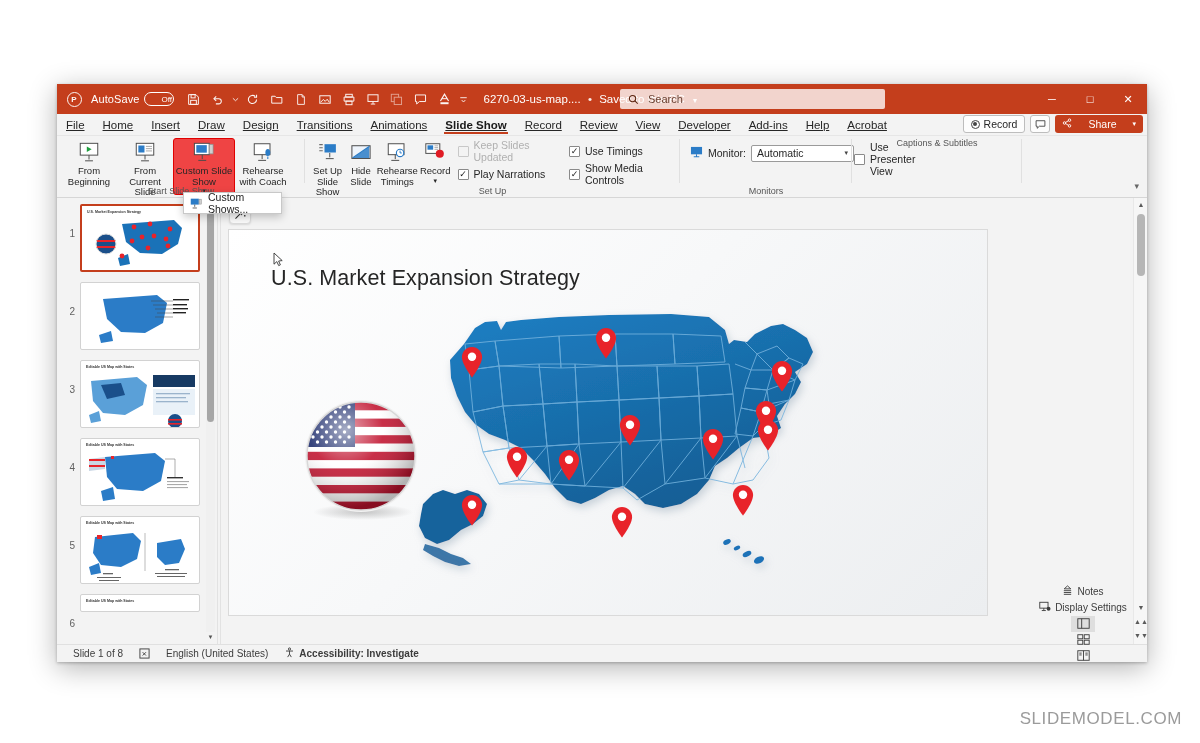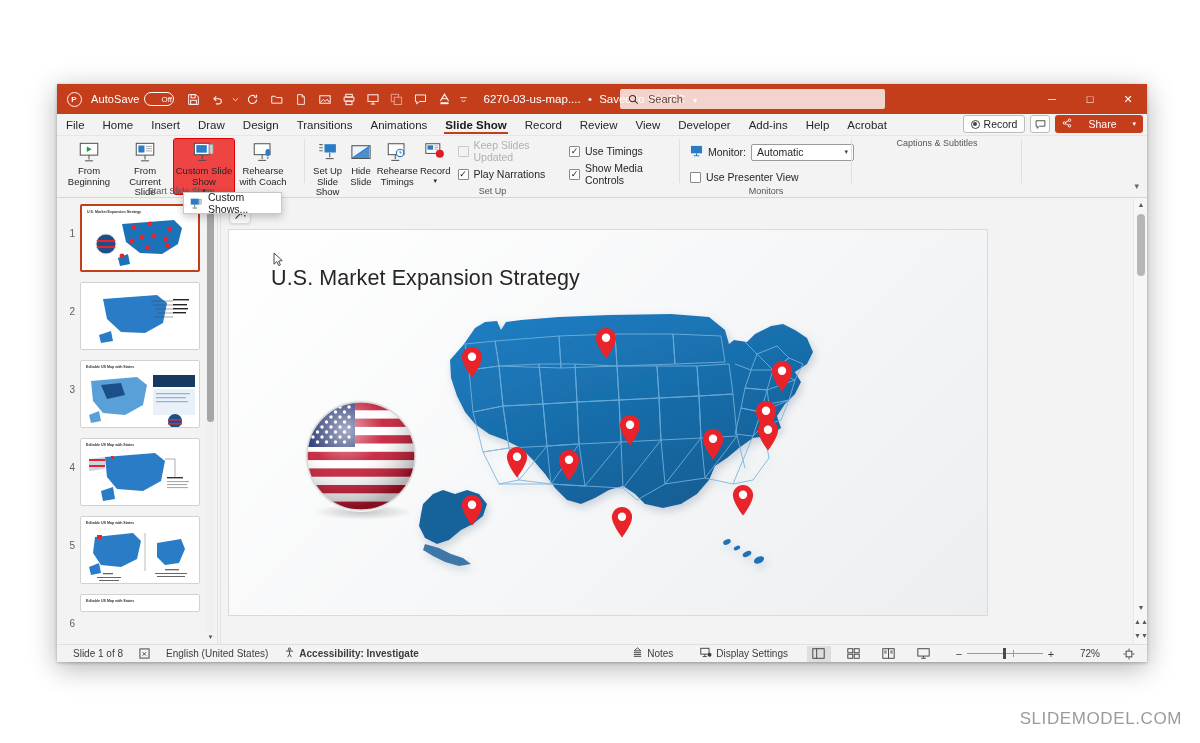--- a/index.html
+++ b/index.html
@@ -65,20 +65,21 @@
   .wincontrols div {
     width:38px;height:30px; display:flex;align-items:center;justify-content:center;
     color:#fff; font-size:11px;
   }
 
   
   #tabbar {
     height:22px; background:#f3f3f3; display:flex; align-items:stretch;
     flex:0 0 22px; position:relative; font-size:11.5px; color:#262626;
     border-bottom:1px solid #e6e6e6;
+    text-decoration:underline;
   }
   .tab {
     padding:0 9px; display:flex; align-items:center; cursor:default; white-space:nowrap;
     position:relative;
   }
   .tab.active { font-weight:bold; color:#1a1a1a; }
   .tab.active::after {
     content:""; position:absolute; left:8px; right:8px; bottom:1px; height:1.6px; background:#c43e1c;
   }
   #tabbar-right { position:absolute; right:4px; top:1px; display:flex; align-items:center; gap:5px; }
@@ -205,21 +206,21 @@
   #canvas-vscroll .ar { position:absolute; left:0; width:14px; height:13px; display:flex;align-items:center;justify-content:center; font-size:7px; color:#5a5a5a; }
   #canvas-vscroll .bar { position:absolute; left:3px; width:8px; top:16px; height:62px; background:#b6b6b6; border-radius:5px; }
 
   
   #statusbar {
     height:18px; background:#f3f3f3; border-top:1px solid #e0e0e0;
     display:flex; align-items:center; font-size:10px; color:#3c3c3c; flex:0 0 18px;
     position:relative; padding-left:8px; gap:0;
   }
   .sb-item { display:flex; align-items:center; gap:4px; padding:0 8px; height:16px; white-space:nowrap; }
-  #sb-right { position:absolute; right:6px; display:flex; align-items:center; gap:11px; }
+  #sb-right { position:absolute; right:6px; display:flex; align-items:center; gap:0;flex-direction:column; }
   .vbtn { width:24px;height:16px; display:flex;align-items:center;justify-content:center; color:#3c3c3c; }
   .vbtn.active { background:#dedede; }
   #zoom-slider { display:flex; align-items:center; gap:0; margin:0 4px; }
   #zoom-slider .minus, #zoom-slider .plus { width:16px; text-align:center; font-size:11px; color:#3c3c3c; }
   #zoom-slider .track { width:76px; height:1px; background:#9a9a9a; position:relative; }
   #zoom-slider .knob { position:absolute; left:36px; top:-5px; width:3px; height:11px; background:#4a4a4a; }
   #zoom-slider .mid { position:absolute; left:46px; top:-3px; width:1px; height:7px; background:#9a9a9a; }
 
   
   #watermark {
@@ -513,21 +514,21 @@
             <span class="cbox">✓</span>
             <span>Show Media Controls</span>
           </div>
         </div>
       </div>
       <div class="rlabel">Set Up</div>
       <div class="divider"></div>
     </div>
 
     <div class="rgroup" style="width:172px">
-      <div class="rbody" style="flex-direction:column; padding-left:10px; padding-top:5px">
+      <div class="rbody" style="flex-direction:row; padding-left:10px; padding-top:5px">
         <div class="mon-row">
           <span>
             <svg width="13" height="12" viewBox="0 0 14 13" fill="none">
               <rect x="1" y="1" width="12" height="8" fill="#2b7cc7"></rect>
               <path d="M7 9v2M4 11.6h6" stroke="#2b7cc7" stroke-width="1.1"></path>
             </svg>
           </span>
           <span>Monitor:</span>
           <span class="mon-select">
             <span>Automatic</span>

